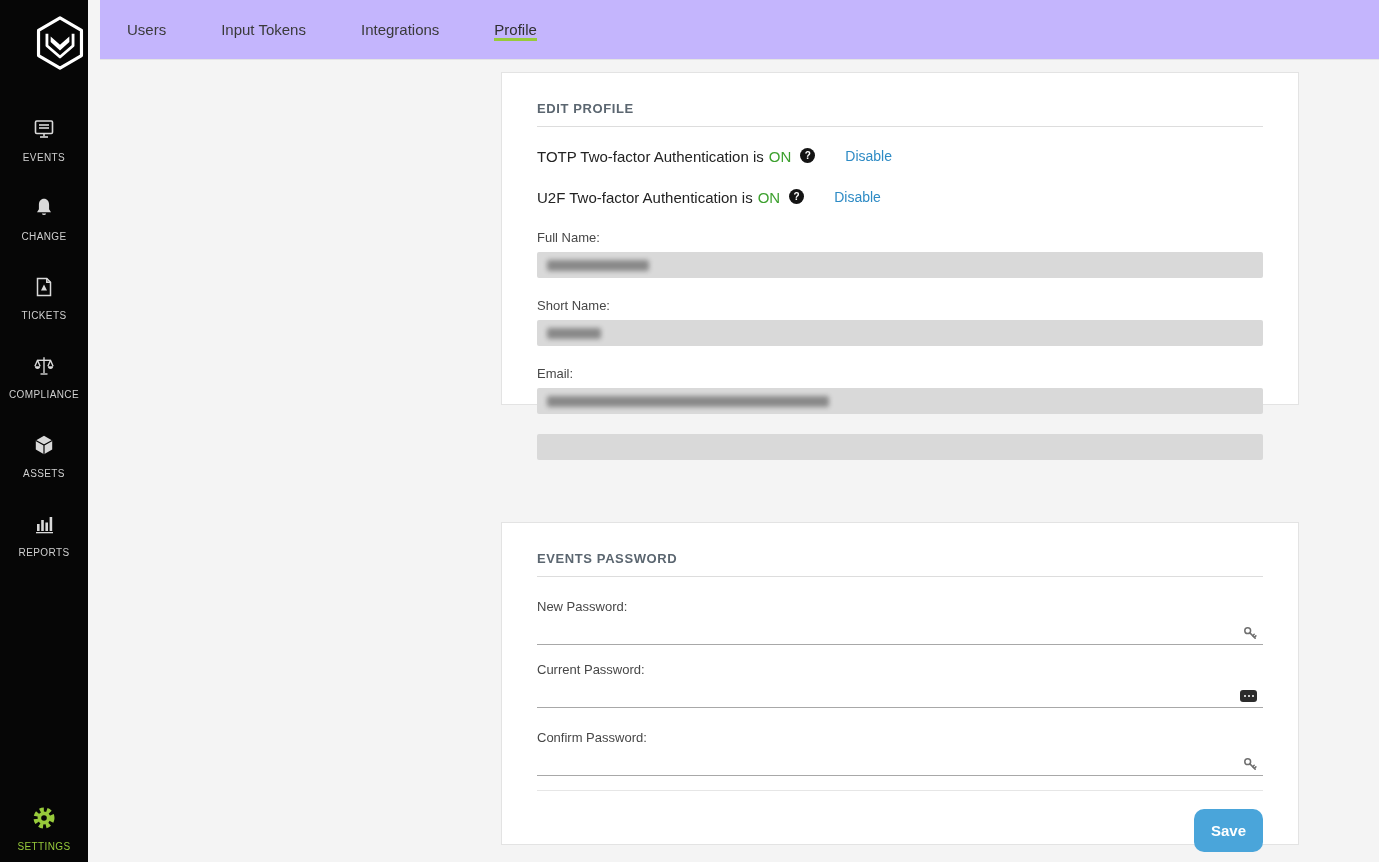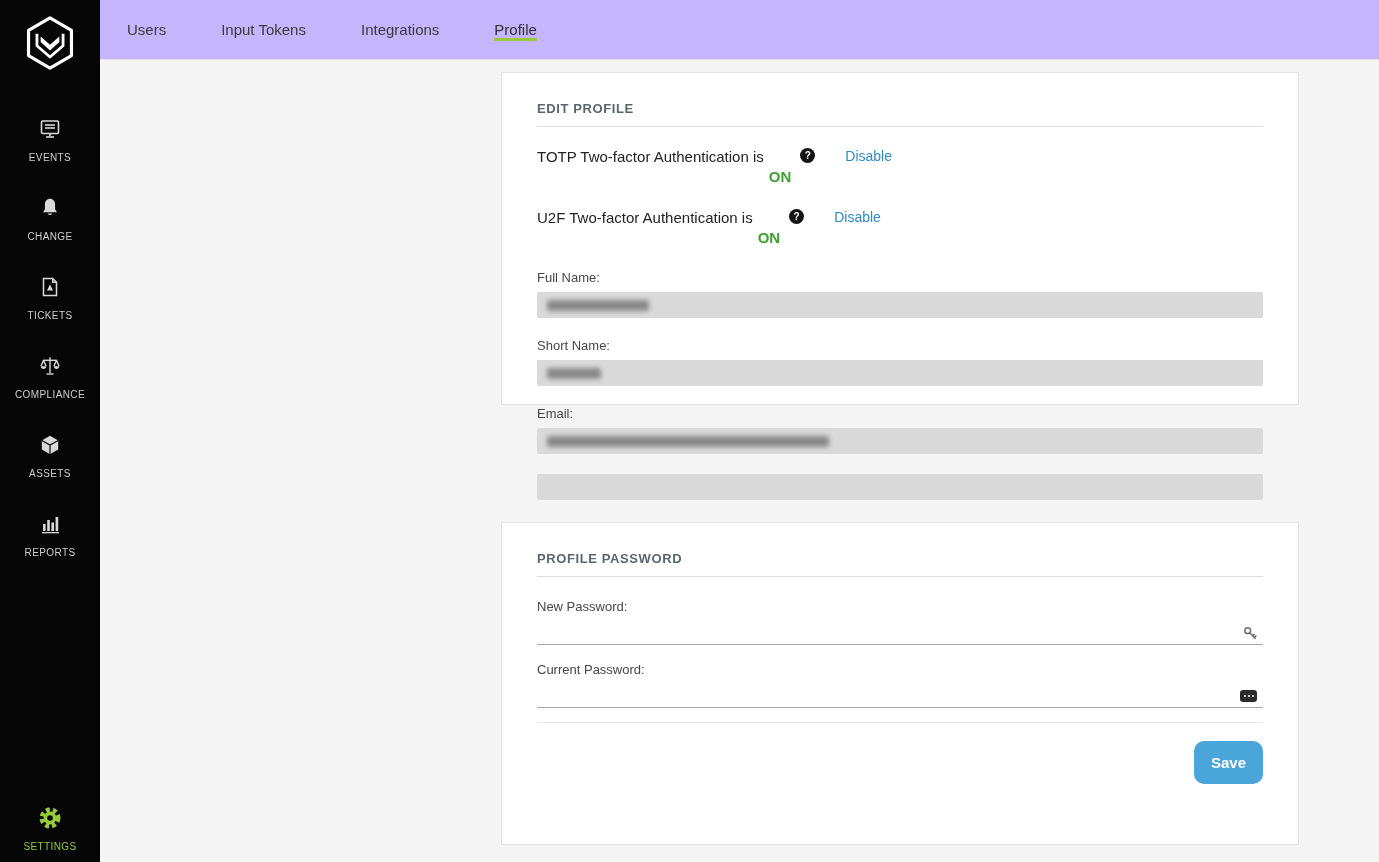--- a/index.html
+++ b/index.html
@@ -2,22 +2,22 @@
 <html style="--accent-green: #97ca3b; --on-green: #3da02f; --link-blue: #2e8bc5; --save-blue: #4aa5da;"><head>
 <meta charset="utf-8">
 <style>
   * { margin:0; padding:0; box-sizing:border-box; }
   html,body { width:1379px; height:862px; }
   body { font-family:"Liberation Sans", sans-serif; background:#f4f4f4; overflow:hidden; }
   .page { position:relative; width:1379px; height:862px; background:#f4f4f4; }
 
   
   .sidebar {
-    position:absolute; left:0; top:0; width:100px; height:862px;
-    background:#060606; display:flex; flex-direction:column; align-items:center; z-index:5;
+    position:absolute; left:0; top:0; width:88px; height:862px;
+    background:#060606; display:flex; flex-direction:column; align-items:flex-end; z-index:5;
   }
   .logo { margin-top:15px; cursor:pointer; }
   .nav { margin-top:42px; display:flex; flex-direction:column; align-items:center; width:100%; }
   .nav-item {
     width:100%; display:flex; flex-direction:column; align-items:center;
     gap:7px; margin-bottom:33px; cursor:pointer;
   }
   .nav-label { font-size:10px; color:#cfcfcf; letter-spacing:.4px; }
   .nav-bottom { margin-top:auto; margin-bottom:10px; width:100%; }
   .nav-bottom .nav-item { margin-bottom:0; }
@@ -45,21 +45,21 @@
   .card-password { top:522px; height:323px; }
   .card-title {
     margin-top:28px; padding-bottom:10px; border-bottom:1px solid #dddddd;
     font-size:13px; color:#5b6670; letter-spacing:.6px;
   }
 
   
   .twofa-row { display:flex; font-size:15px; color:#232323; }
   .twofa-row.first { margin-top:21px; }
   .twofa-row.second { margin-top:24px; }
-  .twofa-status { font-weight:bold; color:var(--on-green, #3da02f); margin-left:5px;margin-top:20px; }
+  .twofa-status { font-weight:normal; color:var(--on-green, #3da02f); margin-left:5px; }
   .help-icon {
     width:15px; height:15px; margin-left:9px; border-radius:50%;
     background:#141414; color:#fff; font-size:10px; font-weight:bold;
     display:flex; align-items:center; justify-content:center; cursor:pointer;
   }
   .disable-link { margin-left:30px; font-size:14px; color:var(--link-blue, #2e8bc5); text-decoration:none; cursor:pointer; }
 
   
   .form-group { margin-top:20px; }
   .form-group.first { margin-top:24px; }
@@ -256,21 +256,21 @@
         <span class="smudge smudge-email"></span>
       </div>
     </div>
 
     <div class="form-group">
       <div class="input-gray"></div>
     </div>
   </section>
 
   <section class="card card-password">
-    <h2 class="card-title">PROFILE PASSWORD</h2>
+    <h2 class="card-title">EVENTS PASSWORD</h2>
 
     <div class="pw-group">
       <label class="form-label">New Password:</label>
       <div class="pw-line">
         <input class="pw-input" type="password" style="">
         <span class="key-icon">
           <svg width="14" height="14" viewBox="0 0 14 14" fill="none" stroke="#6f6f6f" stroke-width="1.5" stroke-linecap="round">
             <circle cx="4.7" cy="4.7" r="2.9"></circle>
             <path d="M6.9 6.9 L12.2 12.2"></path>
             <path d="M9.7 9.7 L11.2 8.2"></path>
@@ -285,20 +285,34 @@
       <div class="pw-line">
         <input class="pw-input" type="password" style="">
         <span class="pw-card-icon">
           <span class="dot"></span>
           <span class="dot"></span>
           <span class="dot"></span>
         </span>
       </div>
     </div>
 
+    <div class="pw-group">
+      <label class="form-label">Confirm Password:</label>
+      <div class="pw-line">
+        <input class="pw-input" type="password" style="">
+        <span class="key-icon">
+          <svg width="14" height="14" viewBox="0 0 14 14" fill="none" stroke="#6f6f6f" stroke-width="1.5" stroke-linecap="round">
+            <circle cx="4.7" cy="4.7" r="2.9"></circle>
+            <path d="M6.9 6.9 L12.2 12.2"></path>
+            <path d="M9.7 9.7 L11.2 8.2"></path>
+            <path d="M11.4 11.4 L12.9 9.9"></path>
+          </svg>
+        </span>
+      </div>
+    </div>
 
     <div class="footer-divider"></div>
     <div class="card-footer">
       <button class="save-btn">Save</button>
     </div>
   </section>
 
 </div>
 
 </body></html>

